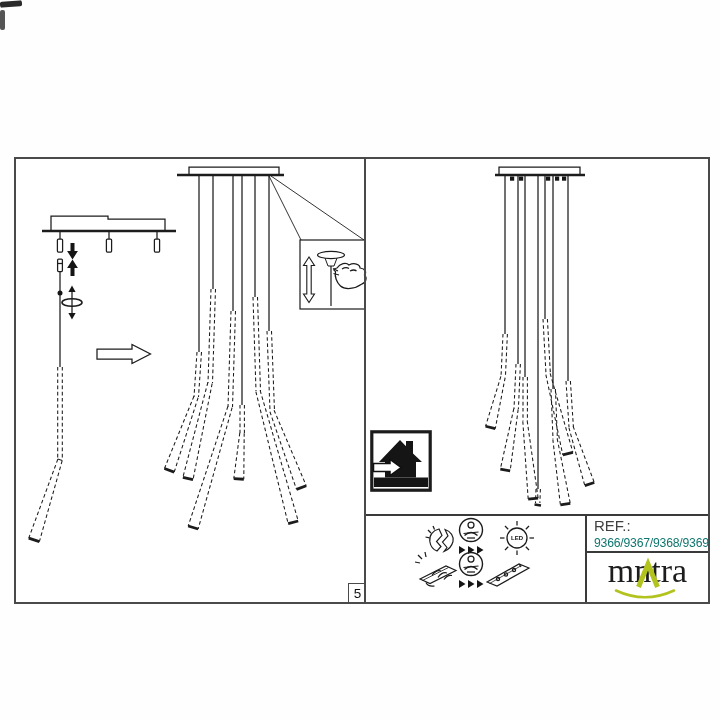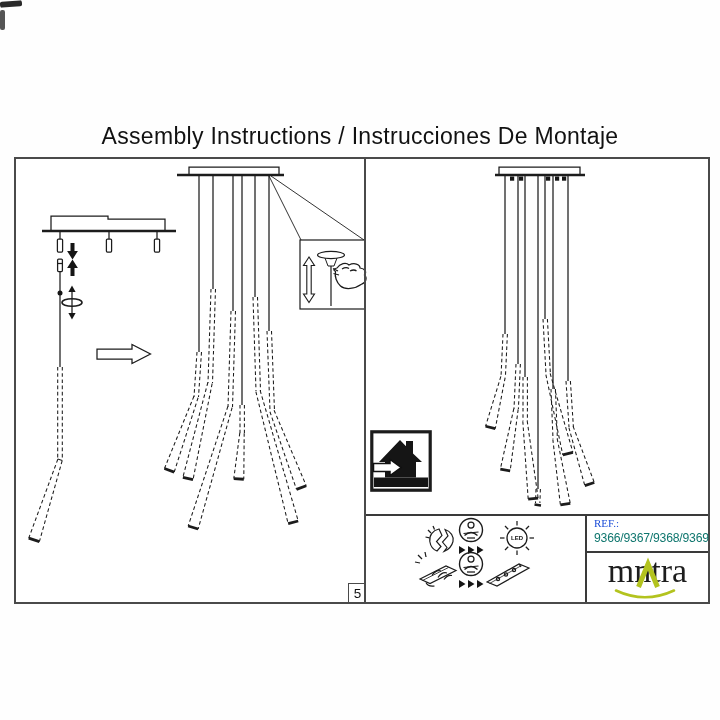--- a/index.html
+++ b/index.html
@@ -18,21 +18,21 @@
   .art line,.art path,.art rect,.art ellipse,.art circle,.art polyline{stroke:#1c1c1c;fill:none;stroke-width:1.25;}
   .art .thick{stroke-width:2.5;}
   .art .fill{fill:#151515;stroke:none;}
   .art .wfill{fill:#ffffff;}
   .art .rod line{stroke-width:1.05;stroke-dasharray:3.6 2.6;}
   .art .stick line{stroke-width:1.05;stroke-dasharray:3.6 2.6;}
   .art .stick .cap{stroke-width:2.8;stroke-dasharray:none;}
   .icon path,.icon circle,.icon line,.icon rect{stroke:#1c1c1c;fill:none;stroke-width:1.25;}
   .icon .fill{fill:#151515;stroke:none;}
   .ref-box{position:absolute;left:578px;top:358px;width:112px;}
-  .ref-label{font-size:11px;color:#1d4ed8;font-family:Liberation Serif, serif;}
+  .ref-label{font-size:15px;color:#404040;}
   .ref-numbers{font-size:12.2px;color:#0f766e;margin-top:2px;letter-spacing:-0.2px;}
   .brand-box{position:absolute;left:571px;top:394px;width:121px;height:49px;}
   .brand-row{position:absolute;left:0;top:1px;width:121px;display:flex;justify-content:center;
              align-items:flex-end;font-family:"Liberation Serif",serif;font-size:34px;
              line-height:1;color:#1d1d1d;}
   .brand-caret{width:24px;height:27px;margin:0 1px 0 1px;}
   .brand-arc{left:27px;top:36px;width:62px;height:14px;}
   .page-num{position:absolute;left:332px;top:424px;width:17px;height:19px;
             border:1.4px solid #4a4a4a;border-right:none;border-bottom:none;
             display:flex;align-items:center;justify-content:center;
@@ -40,21 +40,20 @@
   .led-txt{font-family:"Liberation Sans",sans-serif;font-size:6px;font-weight:bold;fill:#111;stroke:none;}
 </style>
 </head>
 <body>
 
 <div class="sheet">
 
   <div class="smudge" style="left:0;top:1px;width:22px;height:6px;transform:rotate(-4deg);"></div>
   <div class="smudge" style="left:0;top:10px;width:5px;height:20px;opacity:.8;"></div>
 
-  <h1 class="title">Assembly Instructions / Instrucciones De Montaje</h1>
 
   <div class="main-box">
 
     <svg class="art" style="left:0;top:0;" width="349" height="443" viewBox="0 0 349 443">
 
       <g>
         <path d="M35,72 V57 H92 V60 H149 V72"></path>
         <line class="thick" x1="26" y1="72" x2="160" y2="72"></line>
         <g>
           <line x1="44" y1="72" x2="44" y2="80"></line>

